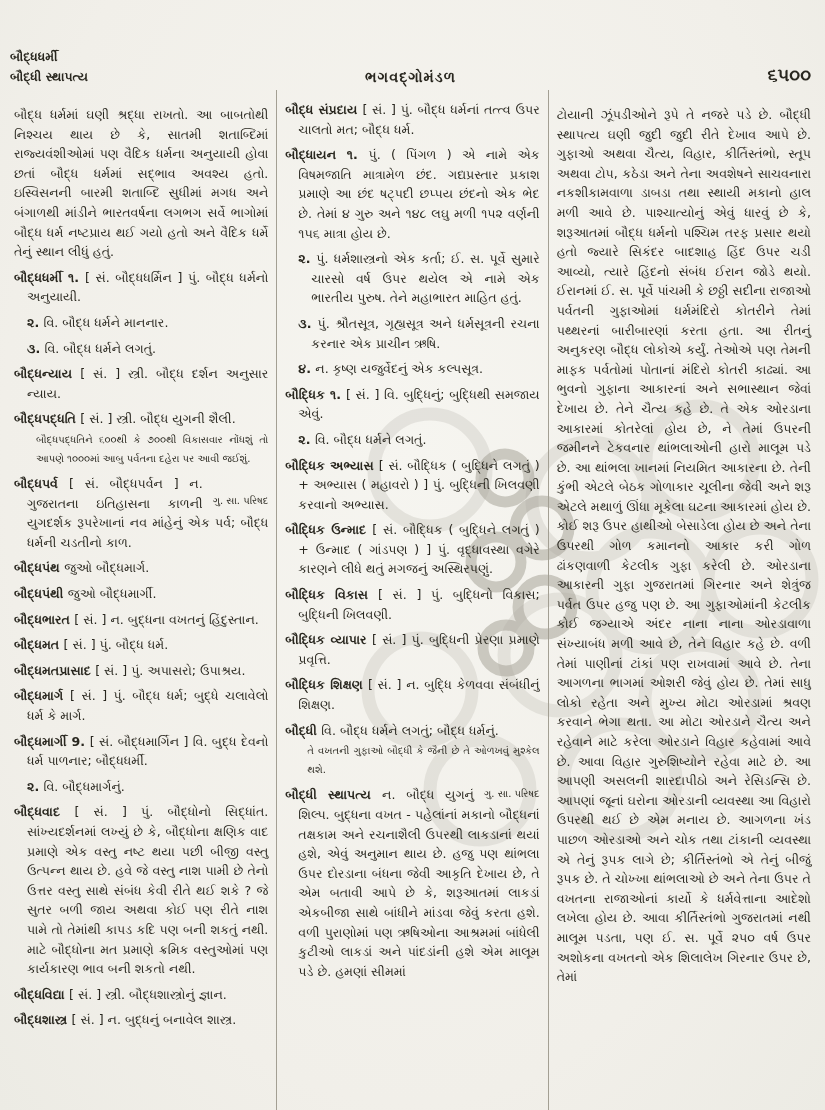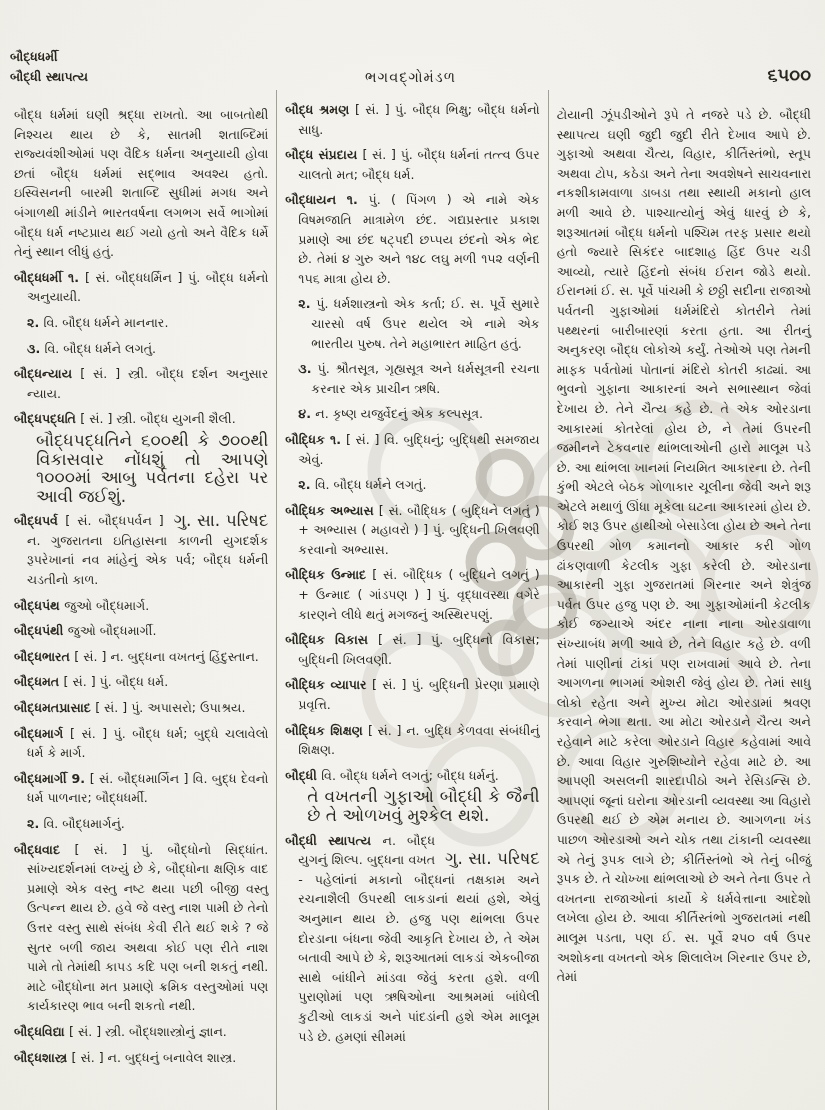--- a/index.html
+++ b/index.html
@@ -15,42 +15,42 @@
     box-sizing:border-box;
   }
   .watermark{position:absolute;top:0;left:0;width:100%;height:100%;pointer-events:none;}
   .header{
     position:relative;
     display:flex;align-items:flex-end;
     padding:7px 14px 2px 10px;
     height:48px;box-sizing:border-box;margin-top:40px;
   }
   .guide{width:220px;font-size:12.5px;font-weight:700;line-height:1.55;}
-  .title{flex:1;text-align:center;font-size:14.5px;font-weight:400;letter-spacing:1px;padding-top:6px;}
+  .title{flex:1;text-align:center;font-size:14.5px;font-weight:700;letter-spacing:1px;padding-top:6px;}
   .pageno{width:220px;text-align:right;font-size:18px;font-weight:700;padding-top:12px;}
   .cols{
     position:relative;
     display:flex;
     height:1056px;
     padding:2px 6px 0 6px;box-sizing:border-box;
   }
   .col{
     flex:1 1 0;
     padding:4px 8px 0 8px;
     font-size:12.6px;
     line-height:19.6px;
     text-align:justify;
     overflow:hidden;
   }
   .col + .col{border-left:1px solid #a39f93;}
   .blk{margin:0;}
   .blk.entry{margin-top:6px;padding-left:13px;text-indent:-13px;}
   .blk.sense{margin-top:6px;padding-left:26px;text-indent:-13px;}
   .blk.cont{margin-top:11px;}
-  .blk.cite{margin-top:2px;padding-left:22px;font-size:17px;line-height:18.6px;}
+  .blk.cite{margin-top:2px;padding-left:22px;font-size:10px;line-height:18.6px;}
   .blk.cite .attr{float:right;padding-left:10px;margin-top:24px;}
   .hw{font-weight:700;}
   .num{font-weight:700;}
 </style>
 </head>
 <body>
 
 <div class="page">
 
   <svg class="watermark" viewBox="0 0 825 1110" xmlns="http://www.w3.org/2000/svg" aria-hidden="true">
@@ -100,21 +100,20 @@
         <div class="blk entry"><span class="hw">બૌદ્ધમત </span>[ સં. ] પું. બૌદ્ધ ધર્મ.</div>
         <div class="blk entry"><span class="hw">બૌદ્ધમતપ્રાસાદ </span>[ સં. ] પું. અપાસરો; ઉપાશ્રય.</div>
         <div class="blk entry"><span class="hw">બૌદ્ધમાર્ગ </span>[ સં. ] પું. બૌદ્ધ ધર્મ; બુદ્ધે ચલાવેલો ધર્મ કે માર્ગ.</div>
         <div class="blk entry"><span class="hw">બૌદ્ધમાર્ગી 9. </span>[ સં. બૌદ્ધમાર્ગિન ] વિ. બુદ્ધ દેવનો ધર્મ પાળનાર; બૌદ્ધધર્મી.</div>
         <div class="blk sense"><span class="num">૨. </span>વિ. બૌદ્ધમાર્ગનું.</div>
         <div class="blk entry"><span class="hw">બૌદ્ધવાદ </span>[ સં. ] પું. બૌદ્ધોનો સિદ્ધાંત. સાંખ્યદર્શનમાં લખ્યું છે કે, બૌદ્ધોના ક્ષણિક વાદ પ્રમાણે એક વસ્તુ નષ્ટ થયા પછી બીજી વસ્તુ ઉત્પન્ન થાય છે. હવે જે વસ્તુ નાશ પામી છે તેનો ઉત્તર વસ્તુ સાથે સંબંધ કેવી રીતે થઈ શકે ? જે સુતર બળી જાય અથવા કોઈ પણ રીતે નાશ પામે તો તેમાંથી કાપડ કદિ પણ બની શકતું નથી. માટે બૌદ્ધોના મત પ્રમાણે ક્રમિક વસ્તુઓમાં પણ કાર્યકારણ ભાવ બની શકતો નથી.</div>
         <div class="blk entry"><span class="hw">બૌદ્ધવિદ્યા </span>[ સં. ] સ્ત્રી. બૌદ્ધશાસ્ત્રોનું જ્ઞાન.</div>
         <div class="blk entry"><span class="hw">બૌદ્ધશાસ્ત્ર </span>[ સં. ] ન. બુદ્ધનું બનાવેલ શાસ્ત્ર.</div>
       </div>
     <div class="col">
-        <div class="blk entry"><span class="hw">બૌદ્ધ શ્રમણ </span>[ સં. ] પું. બૌદ્ધ ભિક્ષુ; બૌદ્ધ ધર્મનો સાધુ.</div>
         <div class="blk entry"><span class="hw">બૌદ્ધ સંપ્રદાય </span>[ સં. ] પું. બૌદ્ધ ધર્મનાં તત્ત્વ ઉપર ચાલતો મત; બૌદ્ધ ધર્મ.</div>
         <div class="blk entry"><span class="hw">બૌદ્ધાયન ૧. </span>પું. ( પિંગળ ) એ નામે એક વિષમજાતિ માત્રામેળ છંદ. ગદ્યપ્રસ્તાર પ્રકાશ પ્રમાણે આ છંદ ષટ્પદી છપ્પય છંદનો એક ભેદ છે. તેમાં ૪ ગુરુ અને ૧૪૮ લઘુ મળી ૧૫૨ વર્ણની ૧૫૬ માત્રા હોય છે.</div>
         <div class="blk sense"><span class="num">૨. </span>પું. ધર્મશાસ્ત્રનો એક કર્તા; ઈ. સ. પૂર્વે સુમારે ચારસો વર્ષ ઉપર થયેલ એ નામે એક ભારતીય પુરુષ. તેને મહાભારત માહિત હતું.</div>
         <div class="blk sense"><span class="num">૩. </span>પું. શ્રૌતસૂત્ર, ગૃહ્યસૂત્ર અને ધર્મસૂત્રની રચના કરનાર એક પ્રાચીન ઋષિ.</div>
         <div class="blk sense"><span class="num">૪. </span>ન. કૃષ્ણ યજુર્વેદનું એક કલ્પસૂત્ર.</div>
         <div class="blk entry"><span class="hw">બૌદ્ધિક ૧. </span>[ સં. ] વિ. બુદ્ધિનું; બુદ્ધિથી સમજાય એવું.</div>
         <div class="blk sense"><span class="num">૨. </span>વિ. બૌદ્ધ ધર્મને લગતું.</div>
         <div class="blk entry"><span class="hw">બૌદ્ધિક અભ્યાસ </span>[ સં. બૌદ્ધિક ( બુદ્ધિને લગતું ) + અભ્યાસ ( મહાવરો ) ] પું. બુદ્ધિની ખિલવણી કરવાનો અભ્યાસ.</div>
         <div class="blk entry"><span class="hw">બૌદ્ધિક ઉન્માદ </span>[ સં. બૌદ્ધિક ( બુદ્ધિને લગતું ) + ઉન્માદ ( ગાંડપણ ) ] પું. વૃદ્ધાવસ્થા વગેરે કારણને લીધે થતું મગજનું અસ્થિરપણું.</div>
         <div class="blk entry"><span class="hw">બૌદ્ધિક વિકાસ </span>[ સં. ] પું. બુદ્ધિનો વિકાસ; બુદ્ધિની ખિલવણી.</div>

